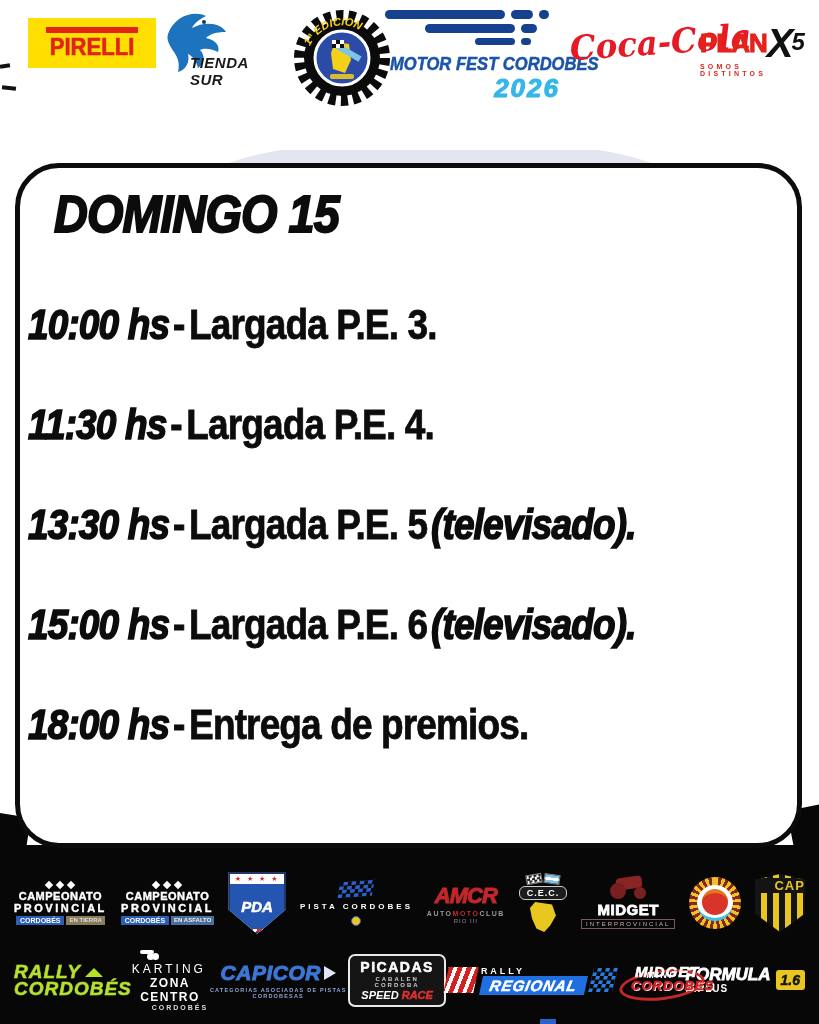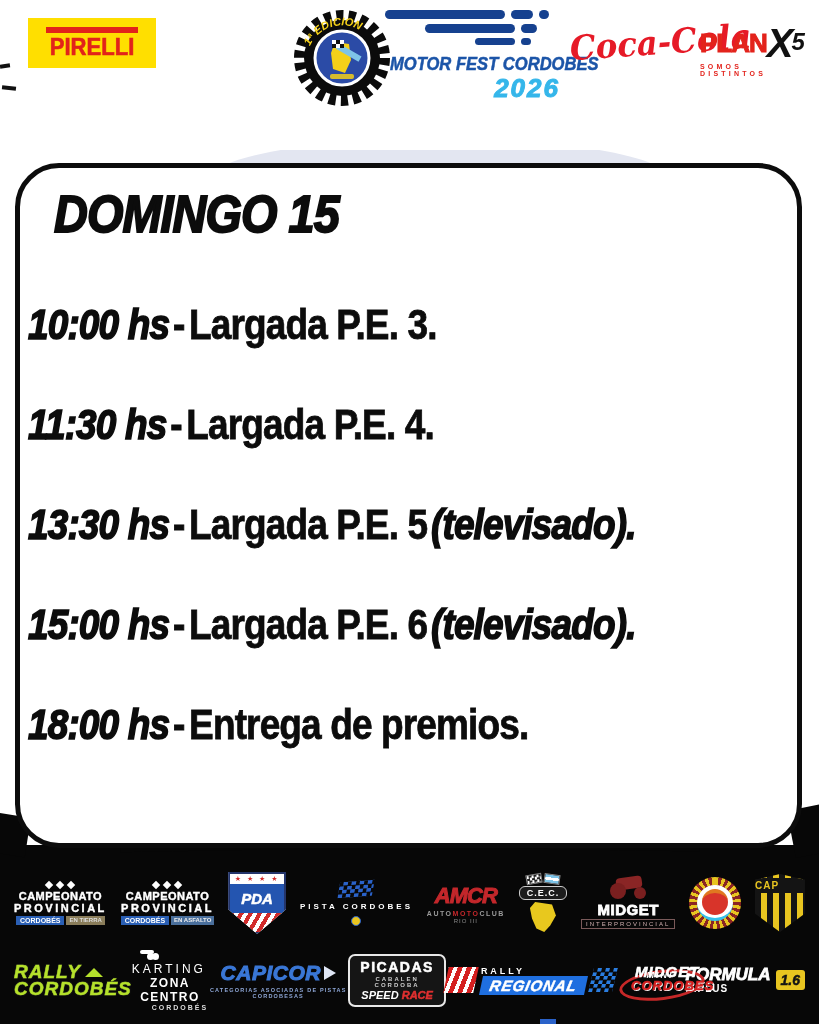--- a/index.html
+++ b/index.html
@@ -74,21 +74,21 @@
   .camp-l2 { font-size:11px; font-weight:bold; letter-spacing:2.5px; -webkit-text-stroke:.4px #fff; }
   .camp-boxes { display:flex; gap:2px; margin-top:2px; }
   .camp-b1 { background:#2a5fb4; color:#fff; font-size:7px; font-weight:bold; padding:1px 4px; }
   .camp-b2t { background:#8a7d5a; color:#ddd; font-size:6px; font-weight:bold; padding:1px 3px; }
   .camp-b2a { background:#4a6f9c; color:#eee; font-size:6px; font-weight:bold; padding:1px 3px; }
 
   
   .pda { width:58px; height:62px; background:#fff; border:2px solid #24356b;
     clip-path:polygon(0 0,100% 0,100% 60%,50% 100%,0 60%); display:flex; flex-direction:column; align-items:center; }
   .pda-stars { color:#d22b2b; font-size:7px; letter-spacing:2px; line-height:10px; }
-  .pda-name { background:#2455b0; color:#fff; font-weight:bold; font-style:italic; font-size:15px; width:100%; text-align:center; padding:6px 0; -webkit-text-stroke:.5px #fff; }
+  .pda-name { background:#2455b0; color:#fff; font-weight:bold; font-style:italic; font-size:15px; width:100%; text-align:center; padding:14px 0; -webkit-text-stroke:.5px #fff; }
   .pda-stripes { width:100%; flex:1; background:repeating-linear-gradient(120deg,#d22b2b 0 4px,#fff 4px 8px); }
 
   
   .pista-flag { width:34px; height:16px; background:repeating-conic-gradient(#2a62c9 0% 25%, #ffffff00 0% 50%) 0 0/8px 8px; transform:skewX(-14deg) rotate(-4deg); margin-bottom:5px; }
   .pista-txt { font-size:8px; font-weight:bold; letter-spacing:3px; }
   .pista-dot { width:10px; height:10px; border-radius:50%; background:#e8c520; border:1px solid #2a62c9; margin-top:5px; }
 
   
   .amcr-name { color:#c3272b; font-weight:bold; font-style:italic; font-size:22px; letter-spacing:-1px; -webkit-text-stroke:1px #c3272b; }
   .amcr-sub { font-size:7px; letter-spacing:1.5px; color:#9a9a9a; font-weight:bold; margin-top:1px; }
@@ -119,21 +119,21 @@
   .midg-sub { font-size:6px; letter-spacing:2px; border:1px solid #7a5a5a; padding:1px 4px; color:#d0b0b0; margin-top:1px; }
 
   
   .sun { width:52px; height:52px; border-radius:50%; background:repeating-conic-gradient(#e8c520 0 8deg, #8a2525 8deg 16deg); display:flex; align-items:center; justify-content:center; }
   .sun-in { width:36px; height:36px; border-radius:50%; background:#fff; display:flex; align-items:center; justify-content:center; border-bottom:3px solid #37c0e8; }
   .sun-core { width:26px; height:26px; border-radius:50%; background:#d8342a; border-top:4px solid #e07820; }
 
   
   .cap { width:50px; height:58px; clip-path:polygon(0 10%,50% 0,100% 10%,100% 68%,50% 100%,0 68%);
     background:repeating-linear-gradient(90deg,#141414 0 6px,#e8c520 6px 12px); position:relative; }
-  .cap-band { position:absolute; top:4px; left:0; width:100%; height:15px; background:#141414; color:#e8c520; font-size:10px; font-weight:bold; text-align:left; line-height:15px; letter-spacing:1px; }
+  .cap-band { position:absolute; top:4px; left:0; width:100%; height:15px; background:#141414; color:#e8c520; font-size:13px; font-weight:bold; text-align:right; line-height:15px; letter-spacing:1px; }
 
   
   .rallyc { align-items:flex-start; }
   .rallyc-l1 { color:#b5e12c; font-weight:bold; font-style:italic; font-size:19px; letter-spacing:1px; line-height:17px;
     text-shadow:-1px -1px 0 #111,1px -1px 0 #111,-1px 1px 0 #111,1px 1px 0 #111; -webkit-text-stroke:.5px #b5e12c; }
   .rallyc-mt { display:flex; align-items:flex-end; gap:4px; }
   .rallyc-tri { width:0; height:0; border-left:9px solid transparent; border-right:9px solid transparent; border-bottom:9px solid #b5e12c; margin-bottom:3px; }
 
   .kart-ico { width:26px; height:10px; position:relative; margin-bottom:2px; align-self:flex-start; margin-left:2px; }
   .kart-ico i { position:absolute; bottom:0; width:7px; height:7px; border-radius:50%; background:#fff; }
@@ -179,20 +179,27 @@
 <body>
 
 <div class="header">
   <div class="pirelli">
     <div class="pirelli-inner">
       <div class="pirelli-bar"></div>
       <span class="pirelli-txt">PIRELLI</span>
     </div>
   </div>
 
+  <div class="tiendasur">
+    <svg width="70" height="80" viewBox="0 0 70 80">
+      <path d="M8 28 C14 10 34 4 46 10 C38 14 34 18 32 22 C46 14 62 18 66 26 C56 26 50 28 46 32 C56 34 60 40 58 46 C50 42 44 42 40 44 C46 50 44 58 38 62 C36 54 32 50 28 48 C30 56 26 64 18 66 C20 58 18 52 14 46 C10 40 6 34 8 28 Z" fill="#1e73be"></path>
+      <circle cx="44" cy="16" r="2" fill="#0d3a66"></circle>
+    </svg>
+    <span class="tiendasur-txt">TIENDA SUR</span>
+  </div>
 
   <div class="motorfest">
     <svg width="110" height="115" viewBox="0 0 110 115">
       <circle cx="52" cy="58" r="42" fill="none" stroke="#0b0b0b" stroke-width="12" stroke-dasharray="7 5"></circle>
       <circle cx="52" cy="58" r="38" fill="#0b0b0b"></circle>
       <circle cx="52" cy="58" r="27" fill="#2b4ba6" stroke="#ffffff" stroke-width="3"></circle>
       <path d="M45 42 L59 44 L61 60 L55 73 L43 69 L41 53 Z" fill="#f4d019"></path>
       <rect x="44" y="48" width="26" height="6" fill="#7ec4e8" transform="rotate(30 55 55)"></rect>
       <g transform="translate(42,40)">
         <rect width="4" height="4" fill="#fff"></rect>

